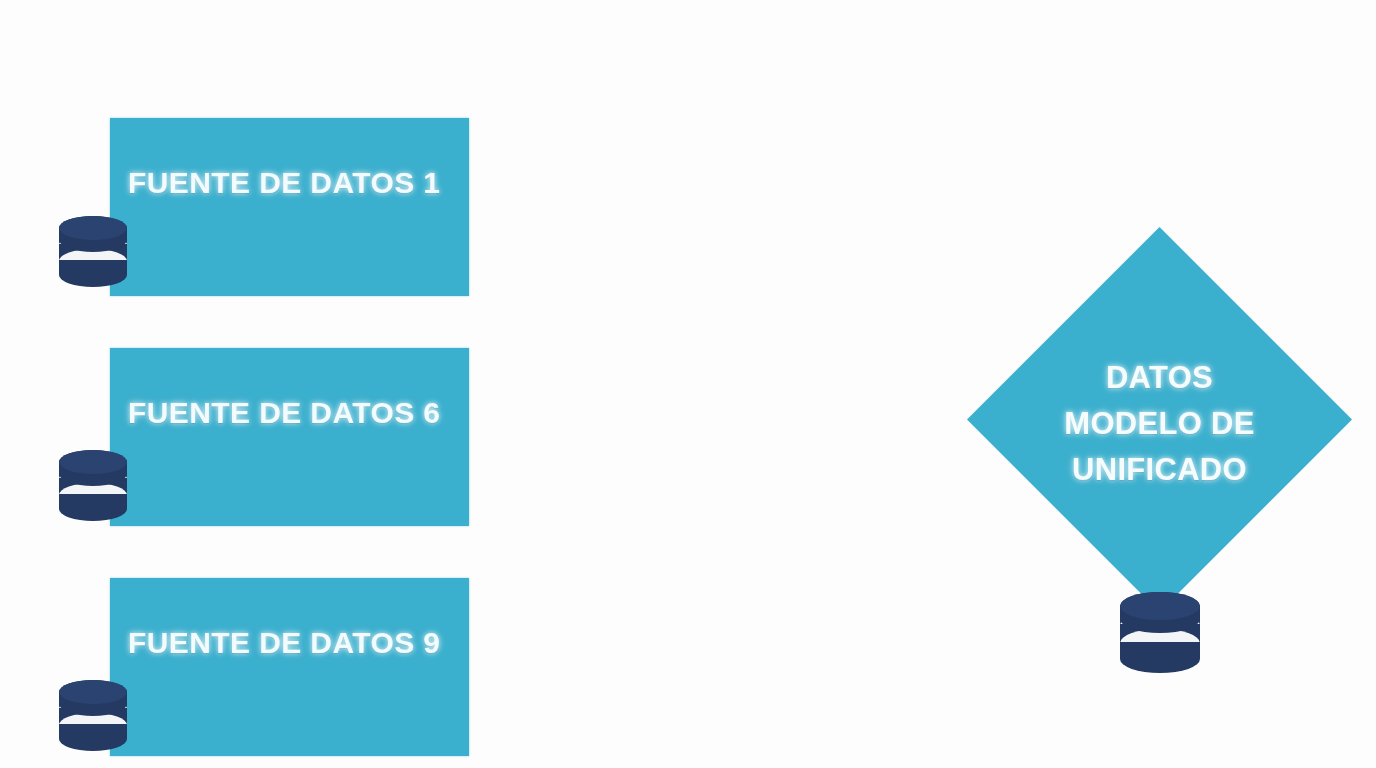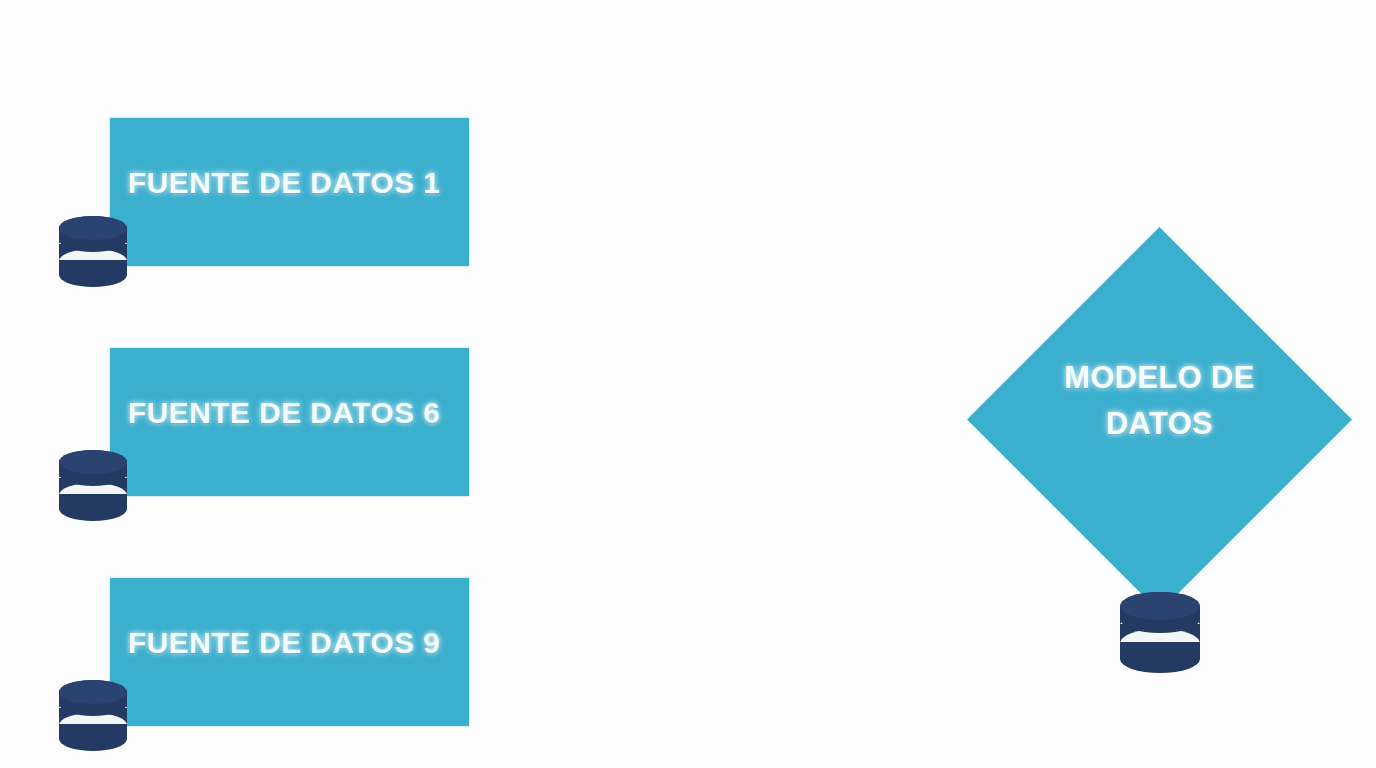--- a/index.html
+++ b/index.html
@@ -24,21 +24,21 @@
 
   
   .source-node {
     position: absolute;
     box-sizing: border-box;
   }
   .source-bar {
     position: absolute;
     left: 110px;
     width: 359px;
-    height: 148px;
+    height: 178px;
     background: #3aafce;
     box-shadow: 0 0 2px rgba(58,175,206,0.55);
   }
   .source-bar .bar-label {
     position: absolute;
     left: 18px;
     right: 10px;
     top: 50px;
     font-size: 30px;
     font-weight: bold;
@@ -172,22 +172,23 @@
         <ellipse cx="36" cy="16" rx="34" ry="12" fill="#243a63"></ellipse>
         <path d="M2 16 L2 28 A34 12 0 0 0 70 28 L70 16 Z" fill="#243a63"></path>
         <ellipse cx="36" cy="16" rx="34" ry="12" fill="#2a4370"></ellipse>
       </g>
     </svg>
   </div>
 
   <div id="diamond-node">
     <div class="diamond-shape"></div>
     <div class="diamond-label">
+      <span class="dl-line">DATOS</span>
       <span class="dl-line">MODELO DE</span>
-      <span class="dl-line">DATOS</span>
+      <span class="dl-line">UNIFICADO</span>
     </div>
   </div>
 
   <div class="db-icon" id="db-unified">
     <svg viewBox="0 0 84 86" xmlns="http://www.w3.org/2000/svg" aria-hidden="true">
       <g>
         <path d="M2 18 L2 37 A40 14 0 0 0 82 37 L82 18 Z" fill="#243a63"></path>
         <ellipse cx="42" cy="37" rx="40" ry="14" fill="#ffffff" opacity="0.95"></ellipse>
         <path d="M2 36 L2 55 A40 14 0 0 0 82 55 L82 36 Z" fill="#243a63"></path>
         <ellipse cx="42" cy="55" rx="40" ry="14" fill="#ffffff" opacity="0.95"></ellipse>

